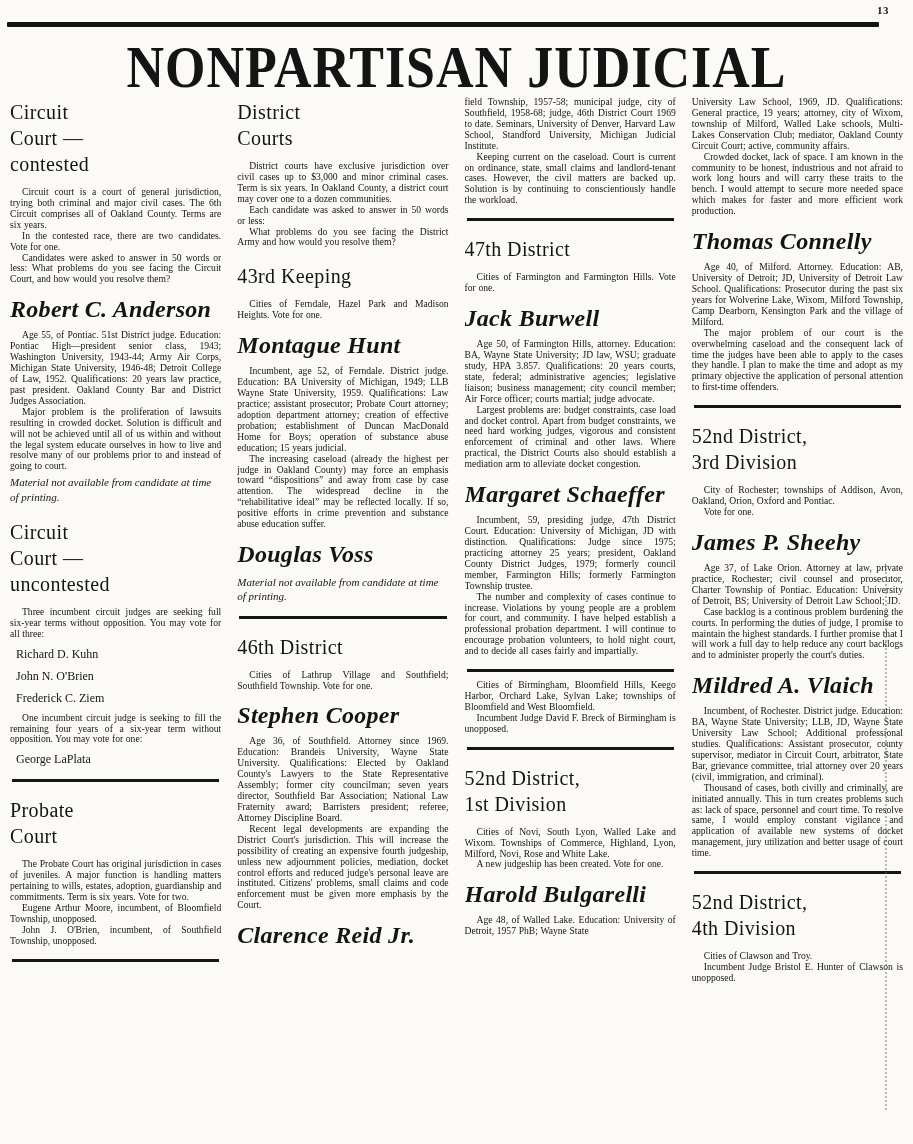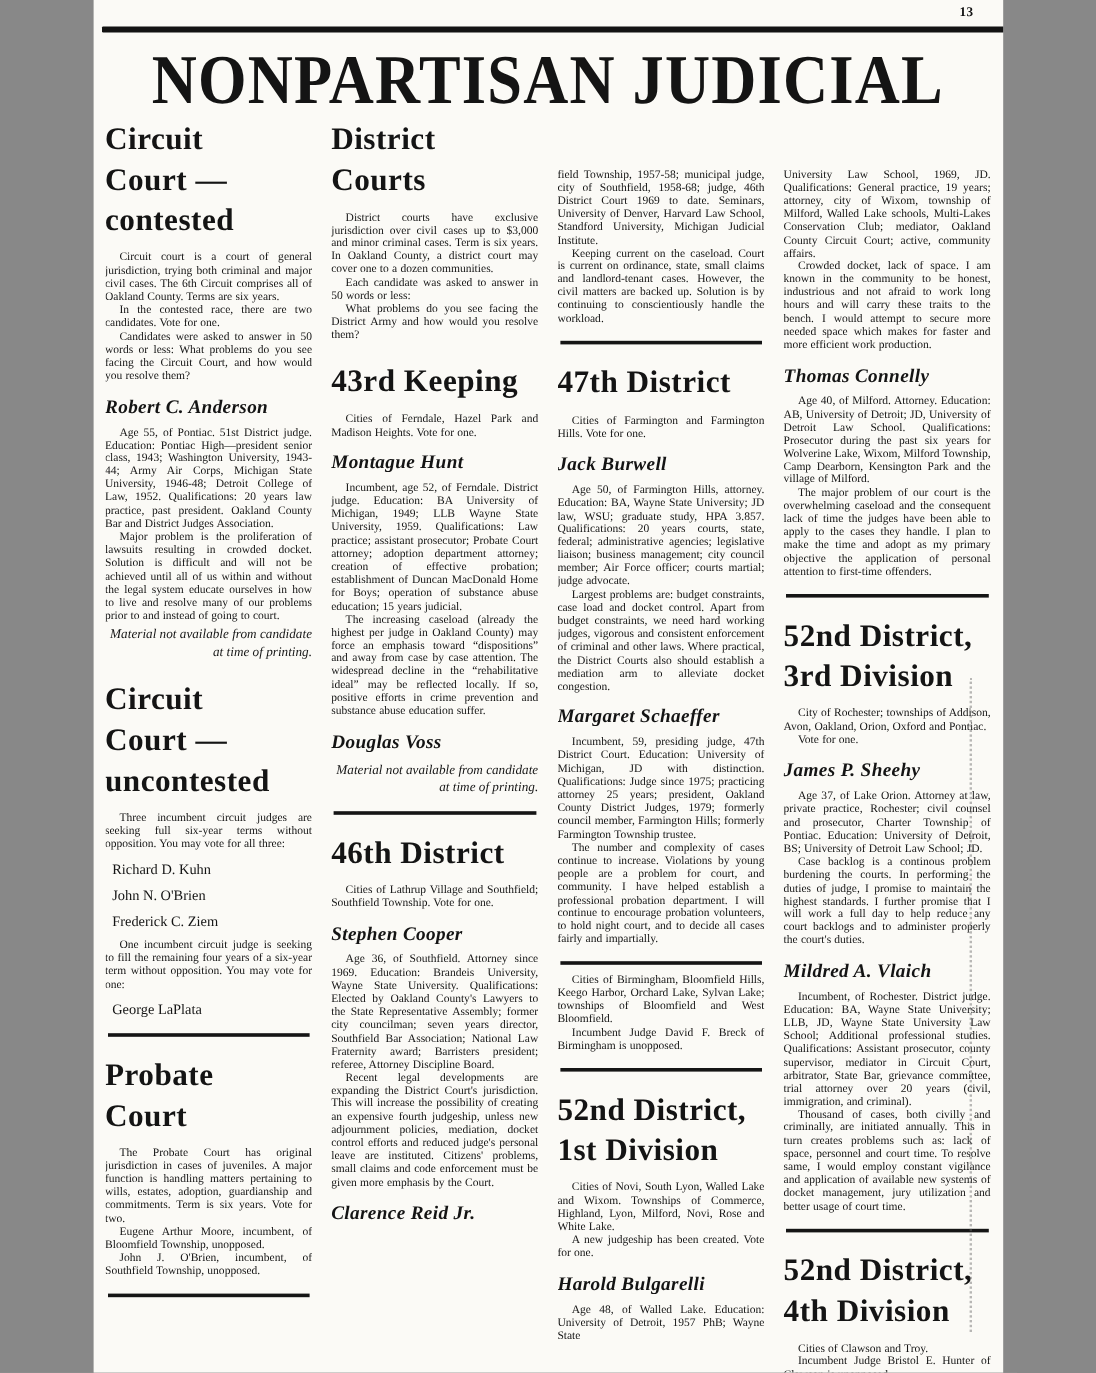--- a/index.html
+++ b/index.html
@@ -1,18 +1,18 @@
 <!DOCTYPE html>
 <html><head>
 <meta charset="utf-8">
 <style>
   html,body{margin:0;padding:0;background:#888;}
   .page{
     position:relative;
-    width:758px;height:1144px;
+    width:913px;height:1144px;
     margin:0 auto;
     background:#fbfaf6;
     color:#141414;
     font-family:"Liberation Serif", serif;
     overflow:hidden;
   }
   .pageno{
     position:absolute;top:4px;right:24px;
     font-size:11px;font-weight:bold;letter-spacing:.5px;
   }
@@ -27,40 +27,39 @@
     transform:scaleY(1.12);transform-origin:top center;
     white-space:nowrap;
   }
   .columns{
     position:absolute;top:97px;left:0;right:0;bottom:0;
     display:flex;gap:16px;padding:0 10px;
     overflow:hidden;
   }
   .column{flex:1 1 0;min-width:0;overflow:hidden;}
   .sec-heading{
-    font-size:26px;font-weight:bold;line-height:1.3;
+    font-size:20px;font-weight:normal;line-height:1.3;
     letter-spacing:.4px;margin:15px 0 10px;
   }
   .column > .sec-heading:first-child{margin-top:2px;}
   .sec-heading.center{text-align:center;}
   .sec-line{display:block;}
   .name-heading{
-    font-size:16px;font-weight:bold;font-style:italic;
+    font-size:24px;font-weight:bold;font-style:italic;
     letter-spacing:.3px;margin:11px 0 7px;
   }
   .para{
     font-size:9.6px;line-height:1.14;margin:0;
     text-align:justify;text-indent:12px;
     word-spacing:.3px;
   }
-  .para.cont{text-indent:0;margin-top:44px;}
+  .para.cont{text-indent:0;}
   .note{
     font-size:11px;font-style:italic;line-height:1.3;
     margin:3px 0 6px;
-    text-align:right;
   }
   .vote-name{
     font-size:12px;font-weight:normal;margin:7px 0 7px 6px;
   }
   .rule{height:3px;background:#151515;margin:12px 2px 8px;}
   .scan-dash{
     position:absolute;right:26px;top:565px;height:545px;width:0;
     border-right:2px dotted #666;opacity:.45;
   }
 </style>

